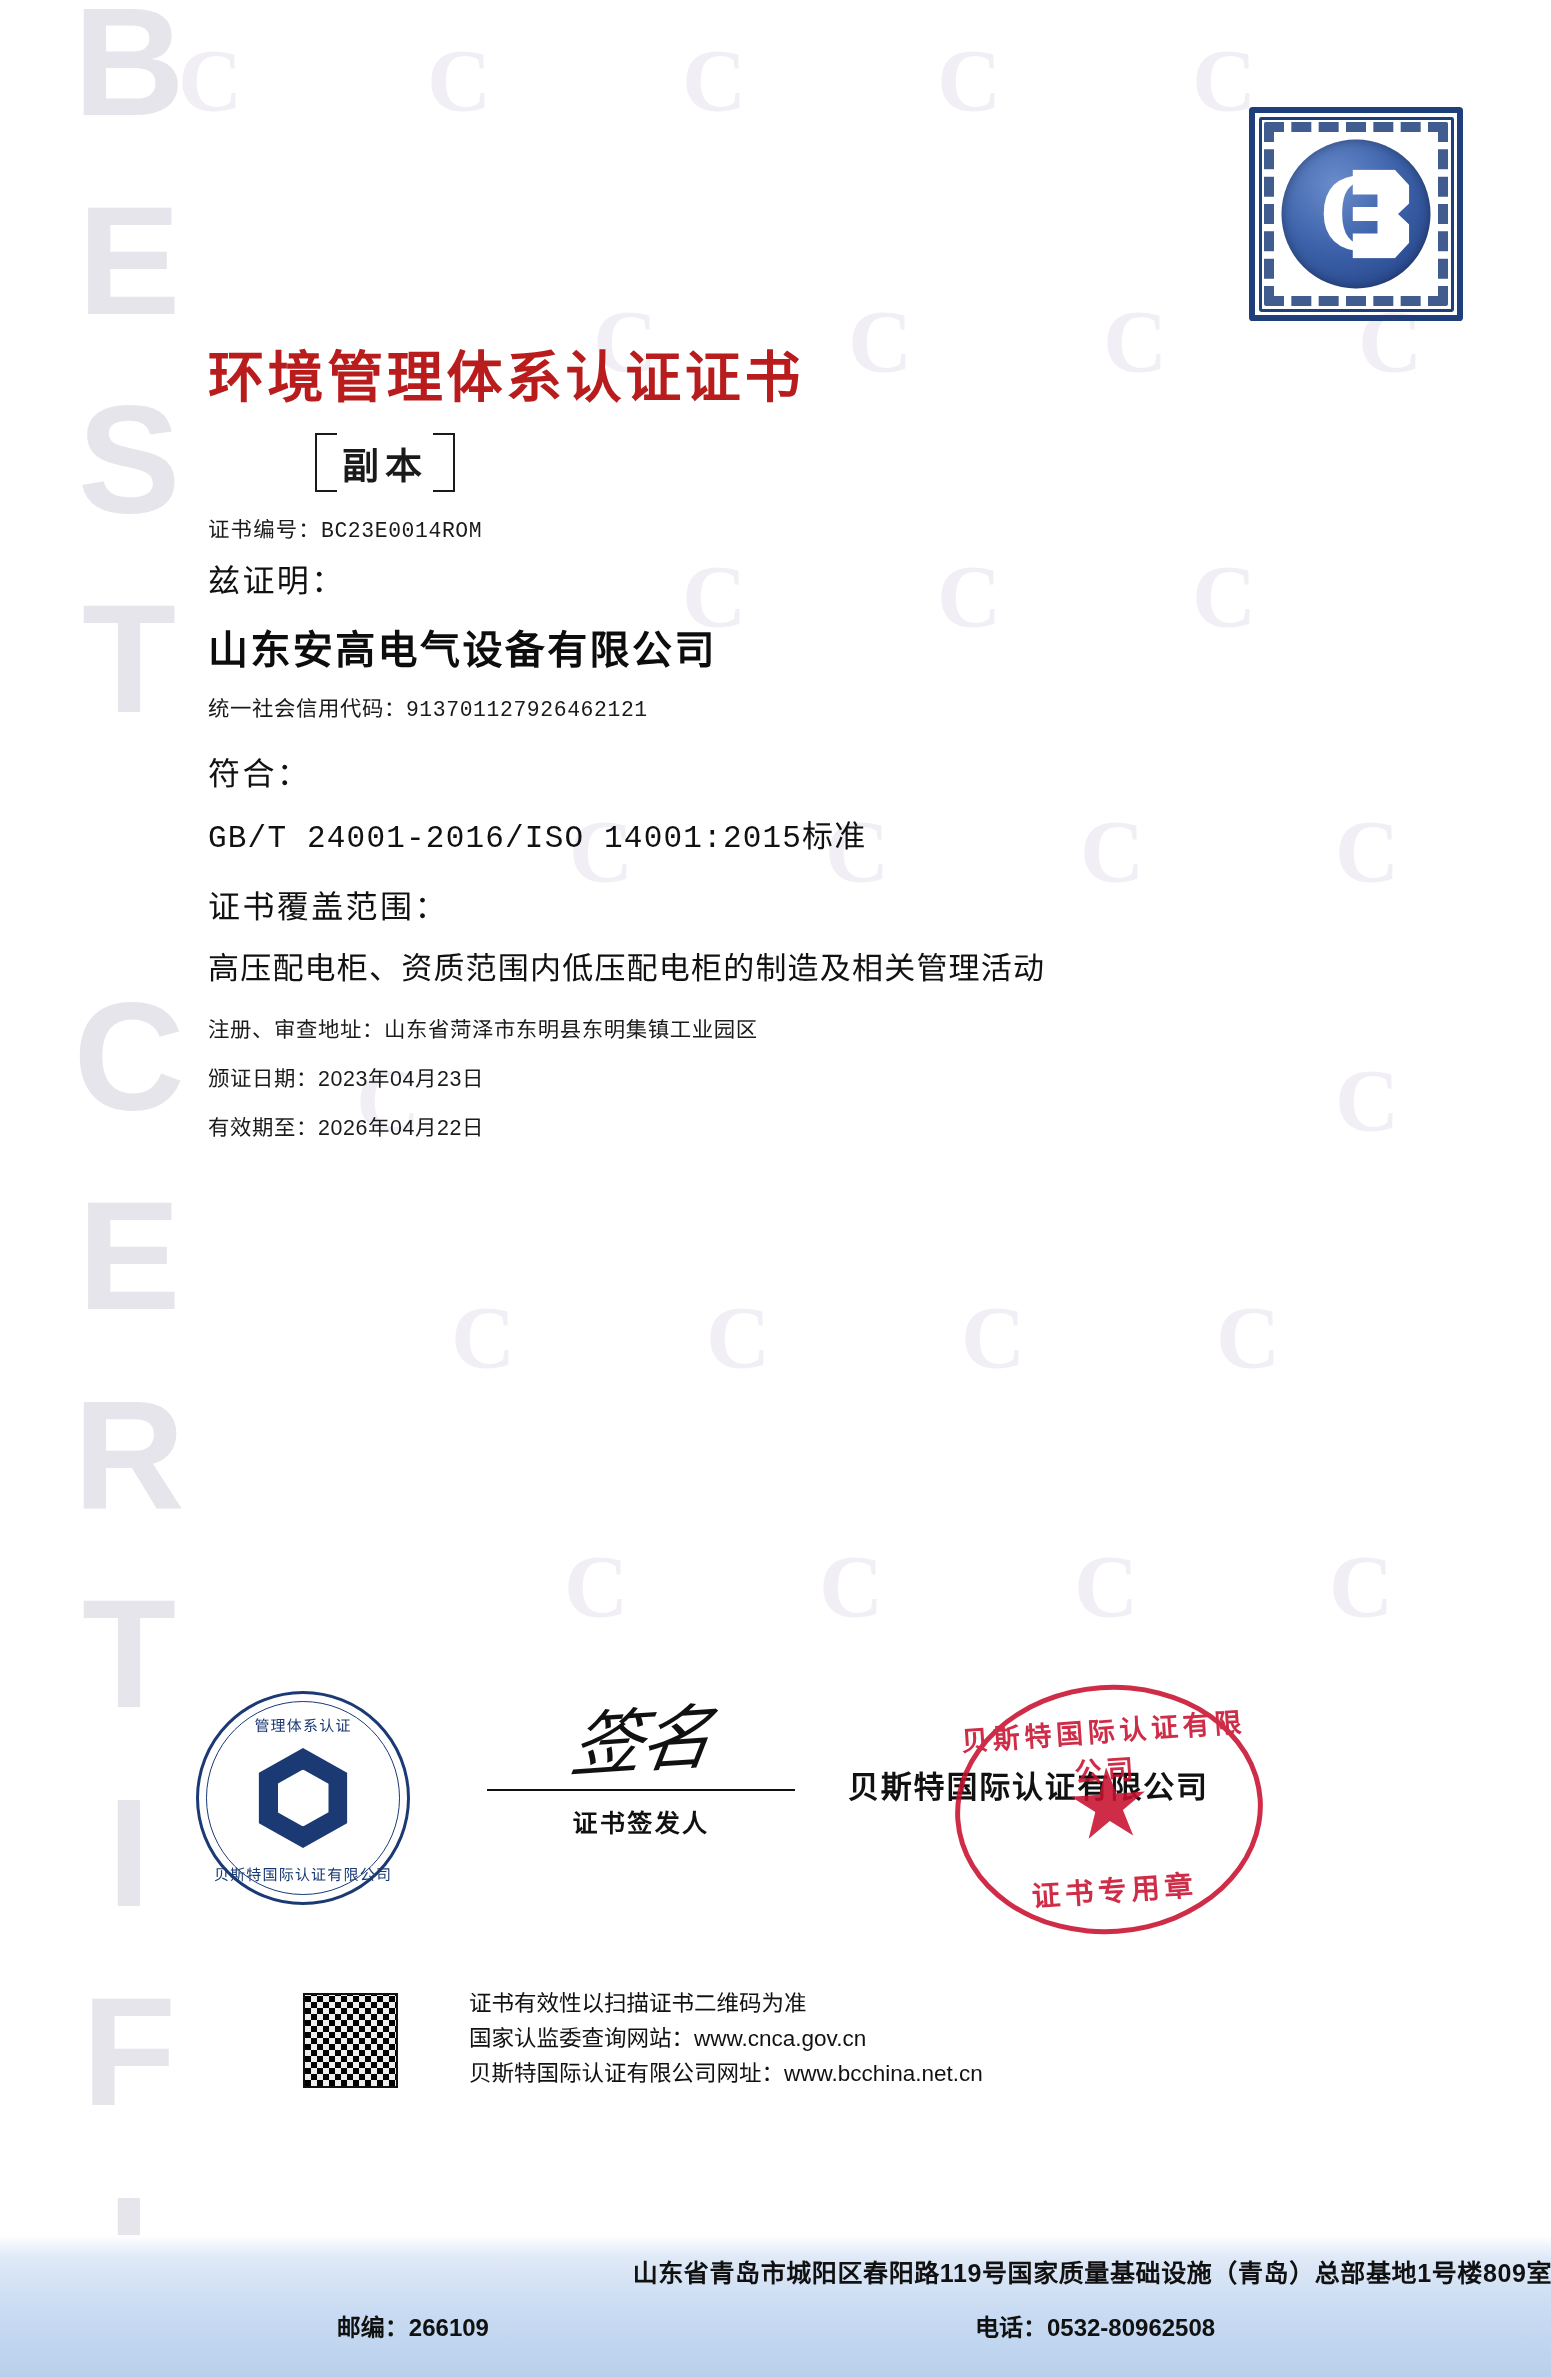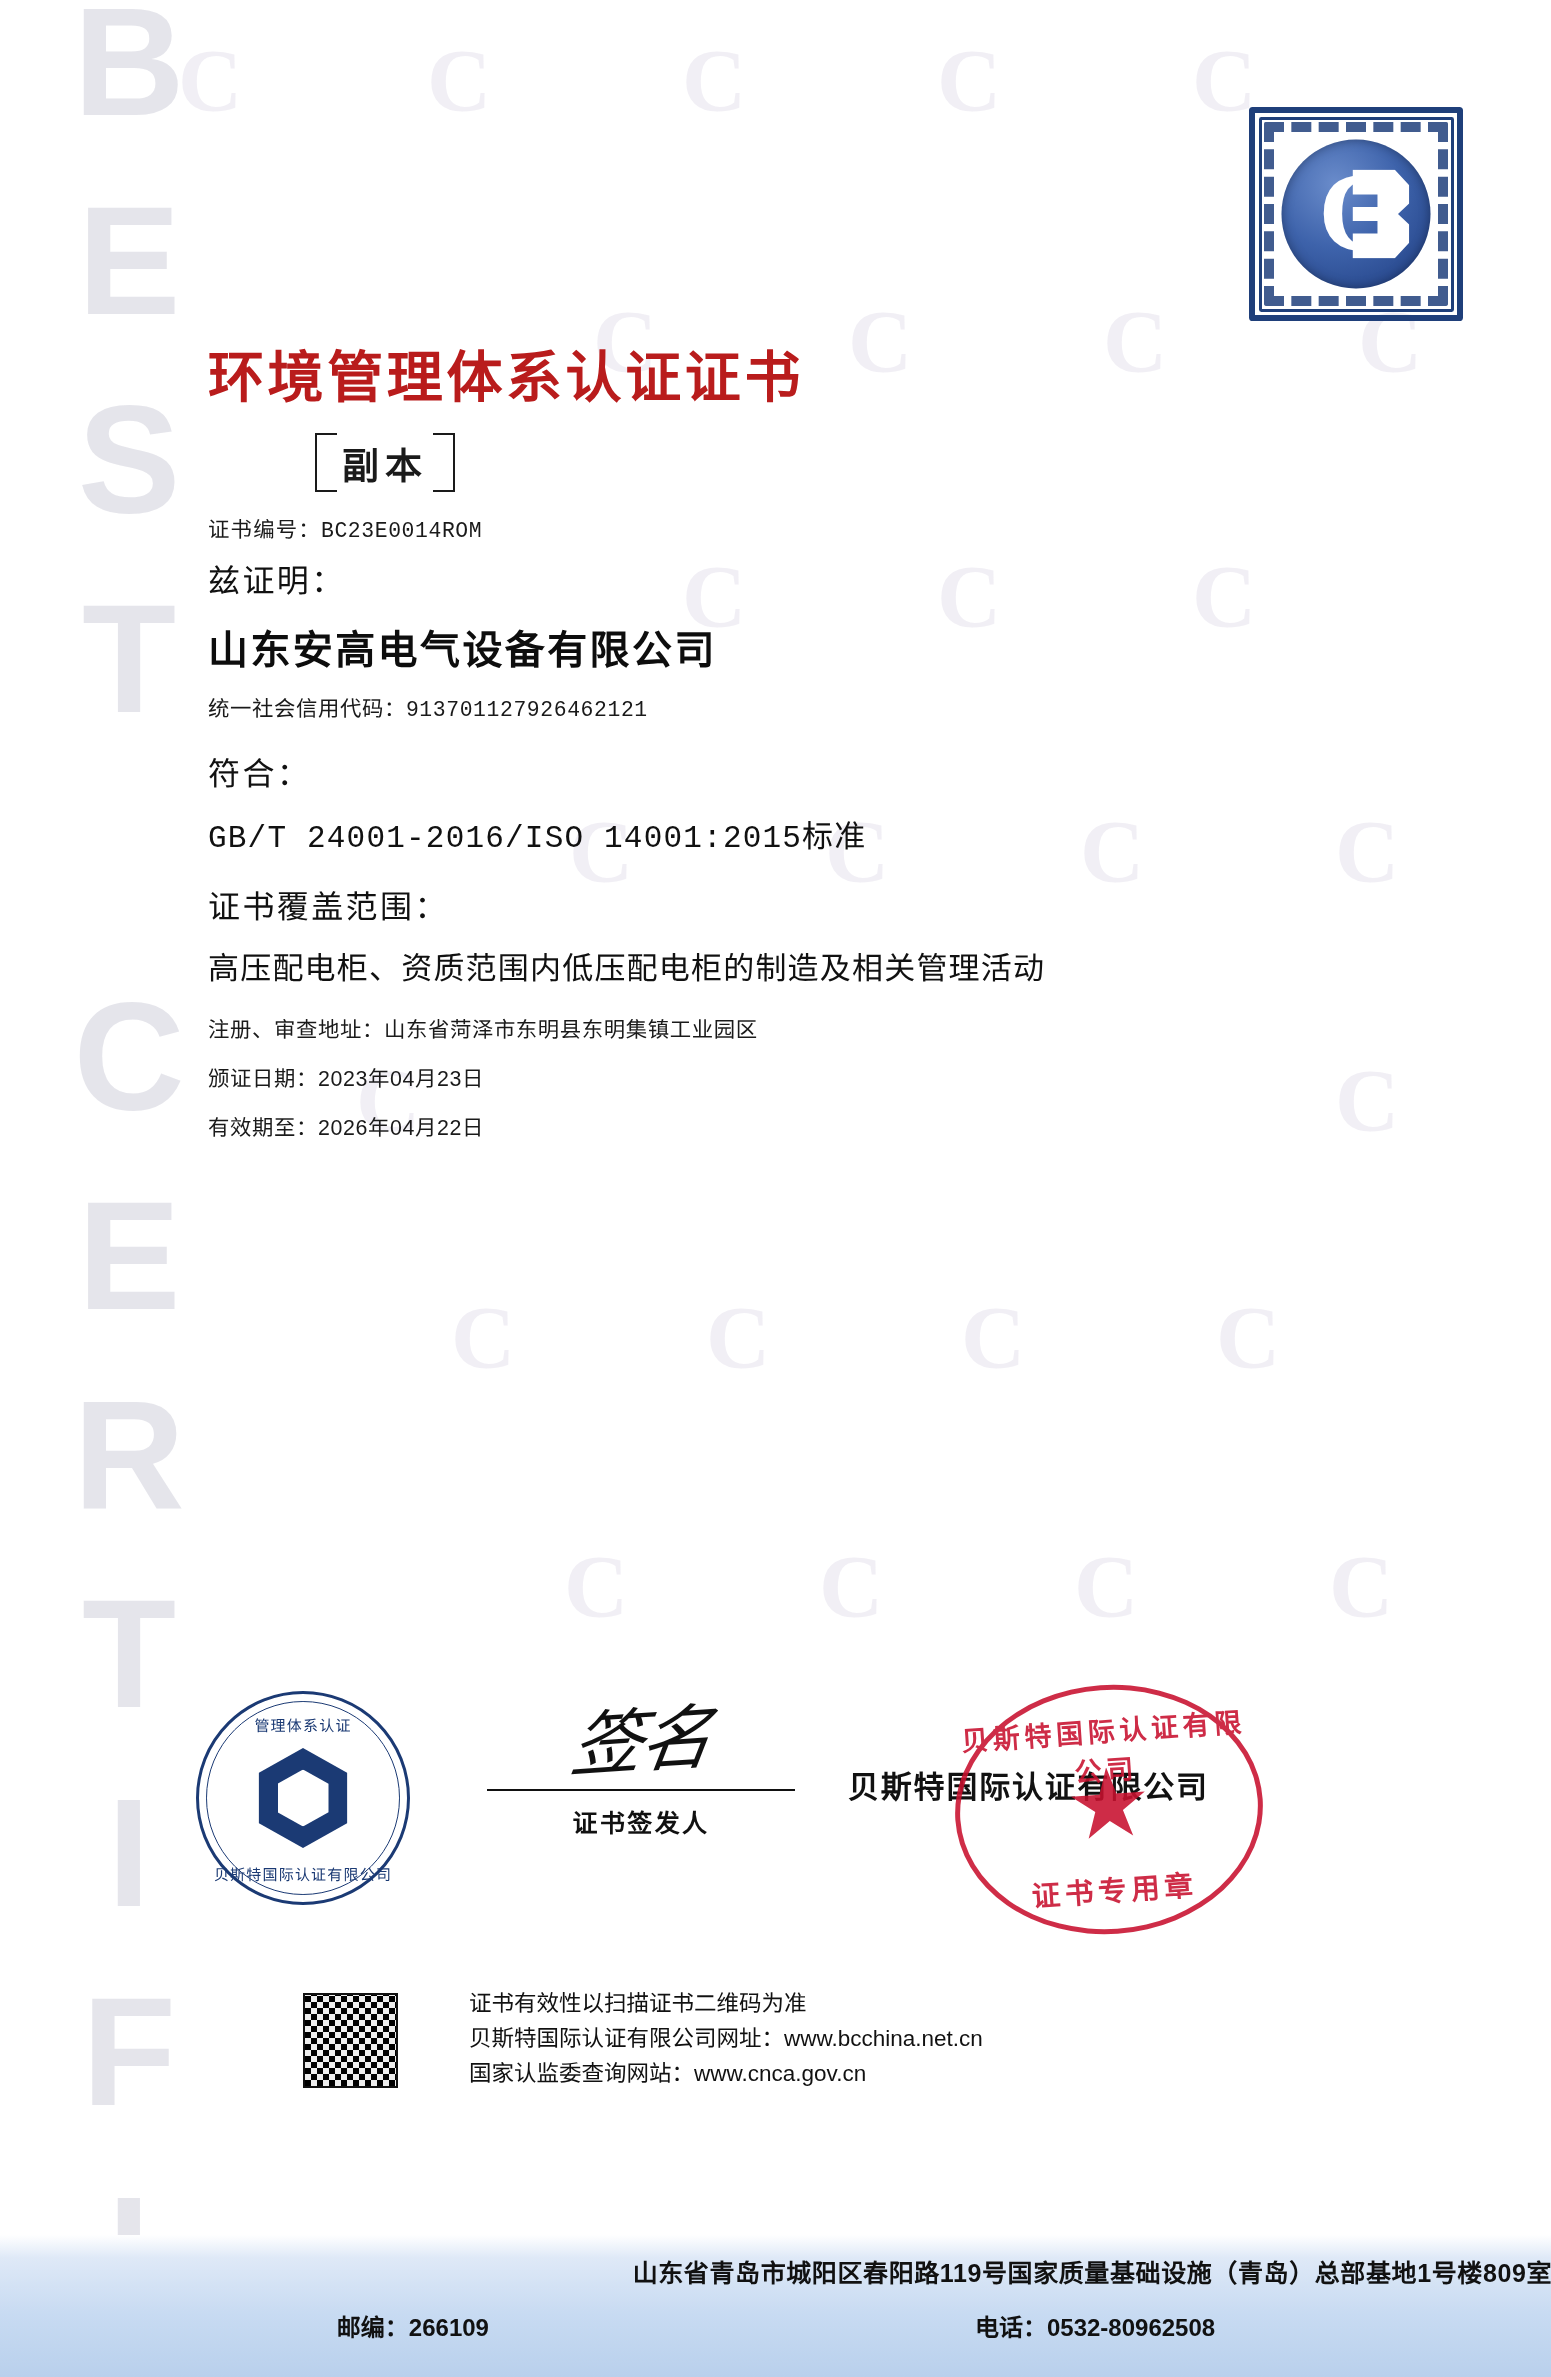--- a/index.html
+++ b/index.html
@@ -513,22 +513,22 @@
     <div class="seal">
       <div class="arc-top">贝斯特国际认证有限公司</div>
       <div class="star"></div>
       <div class="arc-bot">证书专用章</div>
     </div>
   </div>
 
   <div class="qr"></div>
   <div class="info">
     <div>证书有效性以扫描证书二维码为准</div>
+    <div>国家认监委查询网站：www.cnca.gov.cn</div>
     <div>贝斯特国际认证有限公司网址：www.bcchina.net.cn</div>
-    <div>国家认监委查询网站：www.cnca.gov.cn</div>
   </div>
 
   <div class="blue-band"></div>
   <div class="addr">山东省青岛市城阳区春阳路119号国家质量基础设施（青岛）总部基地1号楼809室</div>
   <div class="contact">
     <span>邮编：266109</span>
     <span>电话：0532-80962508</span>
   </div>
 
 </div>

